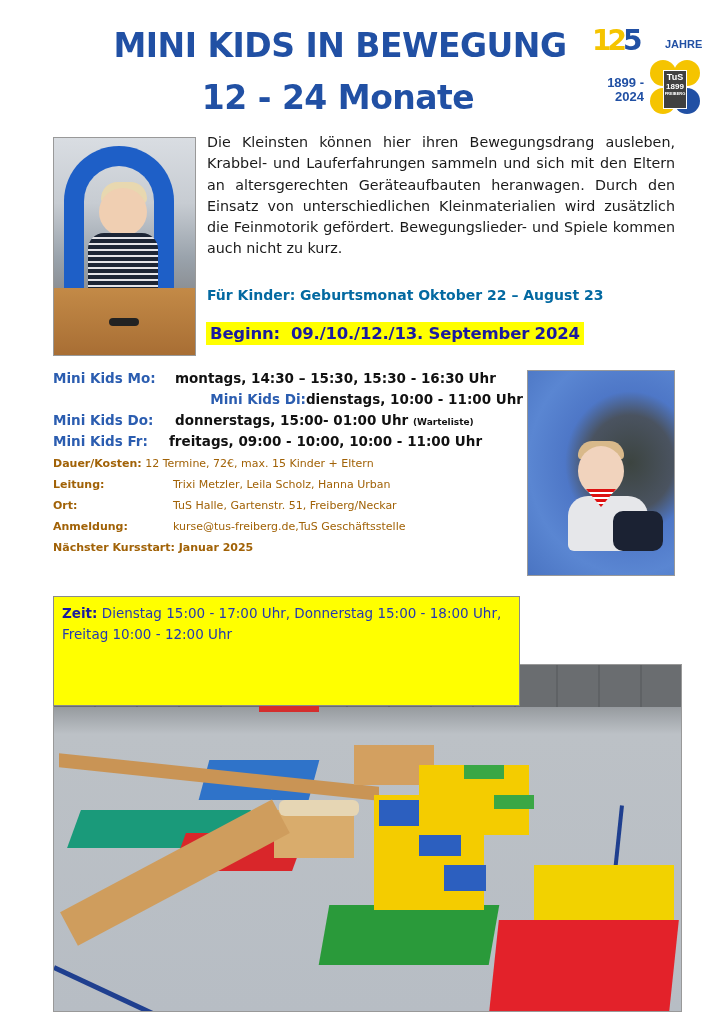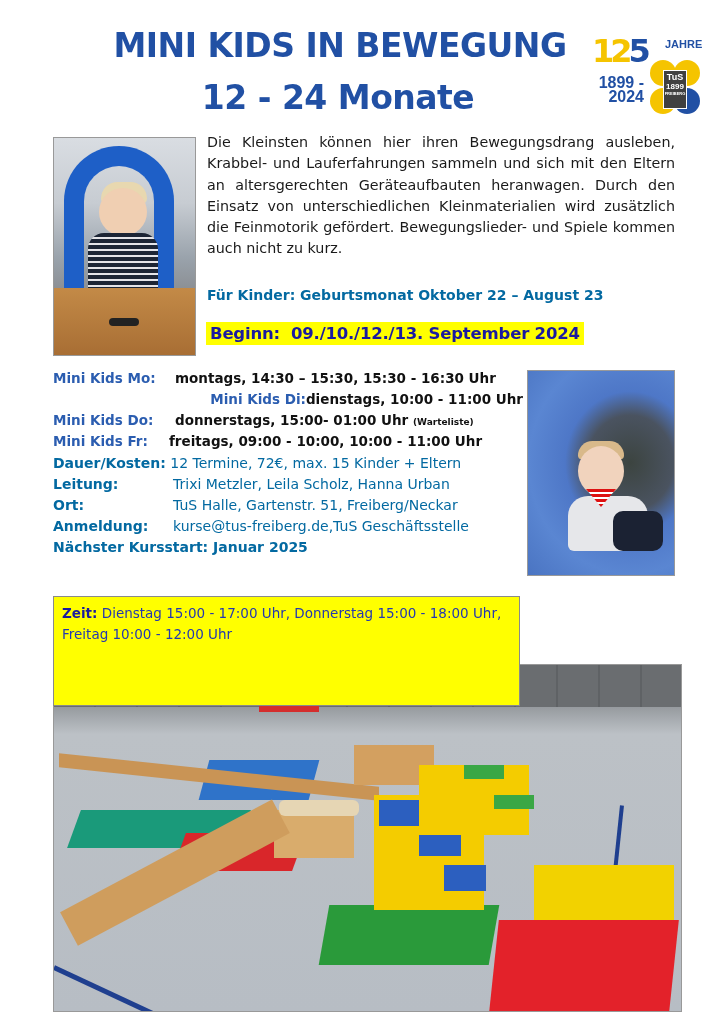--- a/index.html
+++ b/index.html
@@ -8,24 +8,24 @@
   .abs { position: absolute; }
 
   .title { left: 0; width: 728px; text-align: center; font-family: "DejaVu Sans", sans-serif;
            font-weight: bold; color: #2150a4; letter-spacing: -0.5px; }
   .title.l1 { top: 26px; font-size: 33px; left: -24px; }
   .title.l2 { top: 78px; font-size: 33px; left: -26px; }
 
   
   .logo { left: 592px; top: 30px; width: 110px; height: 84px; }
   .logo .num { position: absolute; left: 0; top: -6px; font-family: "DejaVu Sans", sans-serif;
-               font-weight: bold; font-size: 32px; color: #f5c400; letter-spacing: -4px; margin-top: 8px; }
+               font-weight: bold; font-size: 28px; color: #f5c400; letter-spacing: -4px; }
   .logo .num .b5 { color: #2150a4; }
   .logo .jahre { position: absolute; left: 73px; top: 8px; font-size: 11px; font-weight: bold; color: #2150a4; }
-  .logo .years { position: absolute; left: 2px; top: 46px; font-size: 16px; font-weight: bold; color: #2150a4; line-height: 14px; text-align: right; width: 50px; }
+  .logo .years { position: absolute; left: 2px; top: 46px; font-size: 13px; font-weight: bold; color: #2150a4; line-height: 14px; text-align: right; width: 50px; }
   .logo .emblem { position: absolute; left: 58px; top: 26px; width: 50px; height: 58px; }
   .logo .emblem .c { position: absolute; width: 26px; height: 26px; border-radius: 50%; }
   .logo .emblem .box { position: absolute; left: 13px; top: 14px; width: 24px; height: 39px; background: #404040;
                         color: #fff; font-size: 8px; font-weight: bold; text-align: center; line-height: 9px; padding-top: 2px; box-sizing: border-box; border: 1px solid #fff; }
 
   
   .photo { border: 1px solid #999; overflow: hidden; }
   .photo1 { left: 53px; top: 137px; width: 141px; height: 217px;
     background: linear-gradient(180deg, #d9dde2 0%, #c7ccd2 30%, #9aa3ac 55%, #8b8f94 70%, #b07a3e 70%, #b98546 100%); }
   .photo1 .arch { position: absolute; left: 10px; top: 8px; width: 110px; height: 150px; border: 20px solid #1e5fc7; border-bottom: none; border-radius: 60px 60px 0 0; box-sizing: border-box; }
@@ -53,21 +53,21 @@
   
   .intro { left: 207px; top: 132px; width: 468px; font-family: "DejaVu Sans", sans-serif; font-size: 14.3px; line-height: 21.3px; text-align: justify; color: #1a1a1a; }
   .forkids { left: 207px; top: 287px; font-family: "DejaVu Sans", sans-serif; font-size: 14px; font-weight: bold; color: #0369a1; }
   .beginn { left: 206px; top: 322px; background: #ffff00; color: #1a1aa0; font-family: "DejaVu Sans", sans-serif; font-weight: bold; font-size: 16.5px; padding: 2px 4px; letter-spacing: -0.2px; }
 
   .sched { left: 53px; width: 470px; font-family: "DejaVu Sans", sans-serif; font-size: 13.5px; font-weight: bold; line-height: 21px; white-space: nowrap; }
   .sched .lab { color: #2b5db0; display: inline-block; }
   .sched .val { color: #111; }
   .sched .small { font-size: 9px; }
 
-  .info { left: 53px; width: 470px; font-family: "DejaVu Sans", sans-serif; font-size: 14px; line-height: 21px; white-space: nowrap; color: #0369a1; }
+  .info { left: 53px; width: 470px; font-family: "DejaVu Sans", sans-serif; font-size: 11px; line-height: 21px; white-space: nowrap; color: #a16207; }
   .info .lab { font-weight: bold; display: inline-block; width: 120px; }
   .info .lab.wide { width: auto; }
 
   .yellowbox { left: 53px; top: 596px; width: 467px; height: 110px; background: #ffff00; border: 1px solid #8a8a8a; box-sizing: border-box;
                padding: 6px 8px; font-family: "DejaVu Sans", sans-serif; font-size: 13.5px; line-height: 21px; color: #1a1aa0; z-index: 2; }
   .yellowbox .b { font-weight: bold; color: #1a1aa0; }
   .yellowbox .t { color: #2438b0; }
 </style>
 </head>
 <body>

